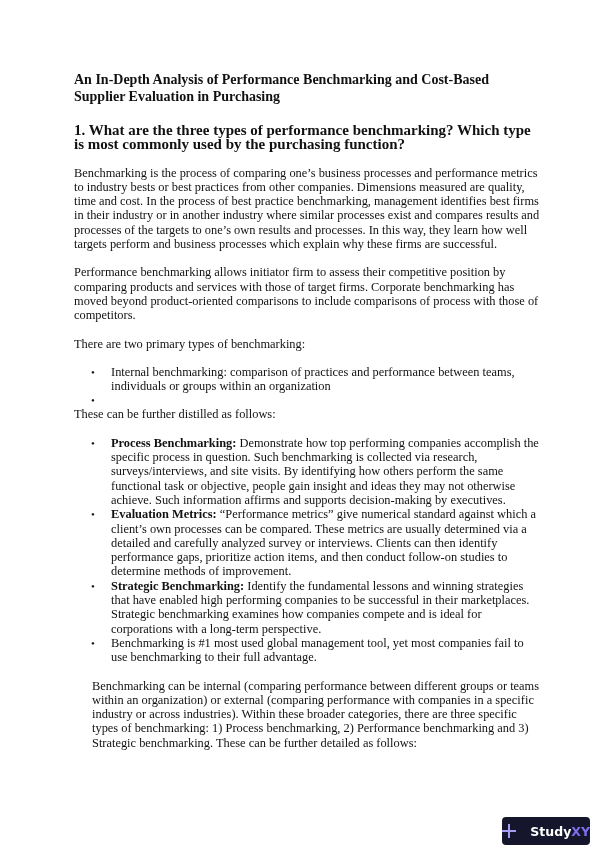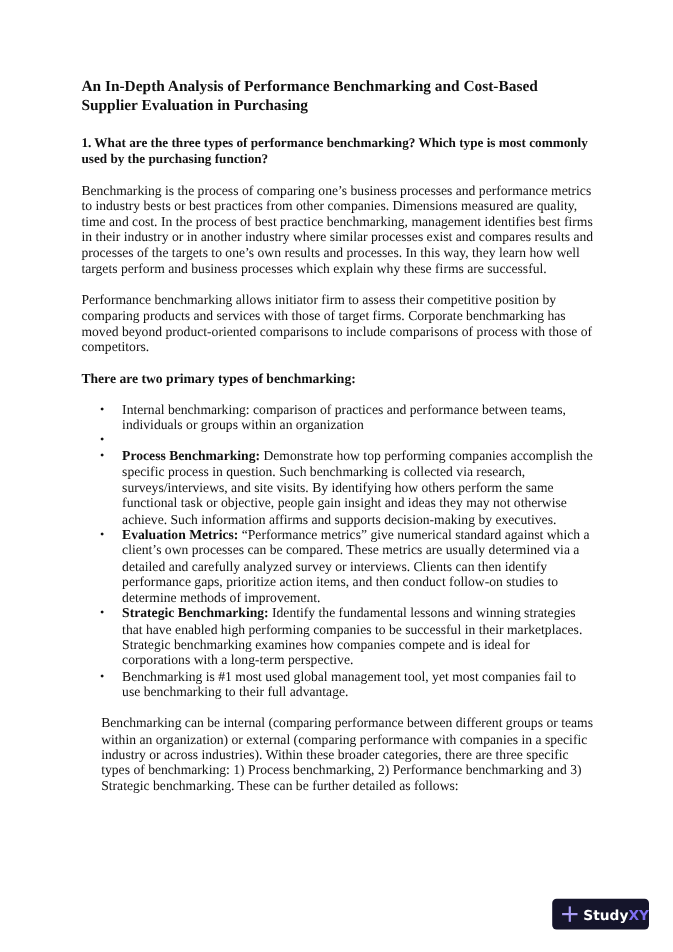--- a/index.html
+++ b/index.html
@@ -10,36 +10,36 @@
   }
   .page {
     position: absolute; left: 74px; top: 72px; width: 466px;
     font-size: 12.4px; line-height: 14.3px;
   }
   .title {
     font-weight: bold; font-size: 14px; line-height: 16.5px;
     text-align: left; margin: 0 0 18px 0;
   }
   .question {
-    font-weight: bold; font-size: 12px; line-height: 14.3px;
+    font-weight: bold; font-size: 15px; line-height: 14.3px;
     margin: 0 0 14px 0;
   }
   p { margin: 0 0 14px 0; }
-  .subhead { font-weight: bold; margin: 10px 0 14px 0; }
+  .subhead { font-weight: normal; margin: 10px 0 14px 0; }
   ul { margin: 0 0 14px 0; padding: 0; list-style: none; }
   ul li { position: relative; padding-left: 37px; }
   ul li .bullet {
     position: absolute; left: 17px; top: 0; font-size: 11px;
   }
   ul li b { font-weight: bold; }
   .indented { margin-left: 18px; }
   .badge {
     position: absolute; left: 502px; top: 817px; width: 88px; height: 28px;
     background: #15152b; border-radius: 4px;
-    display: flex; align-items: center; justify-content: flex-end; gap: 5px;
+    display: flex; align-items: center; justify-content: space-between; gap: 5px;
     font-family: "DejaVu Sans", "Liberation Sans", sans-serif;
     font-weight: bold; font-size: 12.5px; color: #ffffff;
   }
   .badge .plus {
     position: relative; width: 14px; height: 14px;
   }
   .badge .plus::before, .badge .plus::after {
     content: ""; position: absolute; background: #a89cf5;
   }
   .badge .plus::before { left: 6px; top: 0; width: 1.5px; height: 14px; }
@@ -61,20 +61,21 @@
   <ul>
     <li>
       <span class="bullet">•</span>
       <span>Internal benchmarking: comparison of practices and performance between teams, individuals or groups within an organization</span>
     </li>
     <li>
       <span class="bullet">•</span>
     </li>
   </ul>
 
+  <p>These can be further distilled as follows:</p>
 
   <ul>
     <li>
       <span class="bullet">•</span>
       <b>Process Benchmarking:</b><span> Demonstrate how top performing companies accomplish the specific process in question. Such benchmarking is collected via research, surveys/interviews, and site visits. By identifying how others perform the same functional task or objective, people gain insight and ideas they may not otherwise achieve. Such information affirms and supports decision-making by executives.</span>
     </li>
     <li>
       <span class="bullet">•</span>
       <b>Evaluation Metrics:</b><span> “Performance metrics” give numerical standard against which a client’s own processes can be compared. These metrics are usually determined via a detailed and carefully analyzed survey or interviews. Clients can then identify performance gaps, prioritize action items, and then conduct follow-on studies to determine methods of improvement.</span>
     </li>

